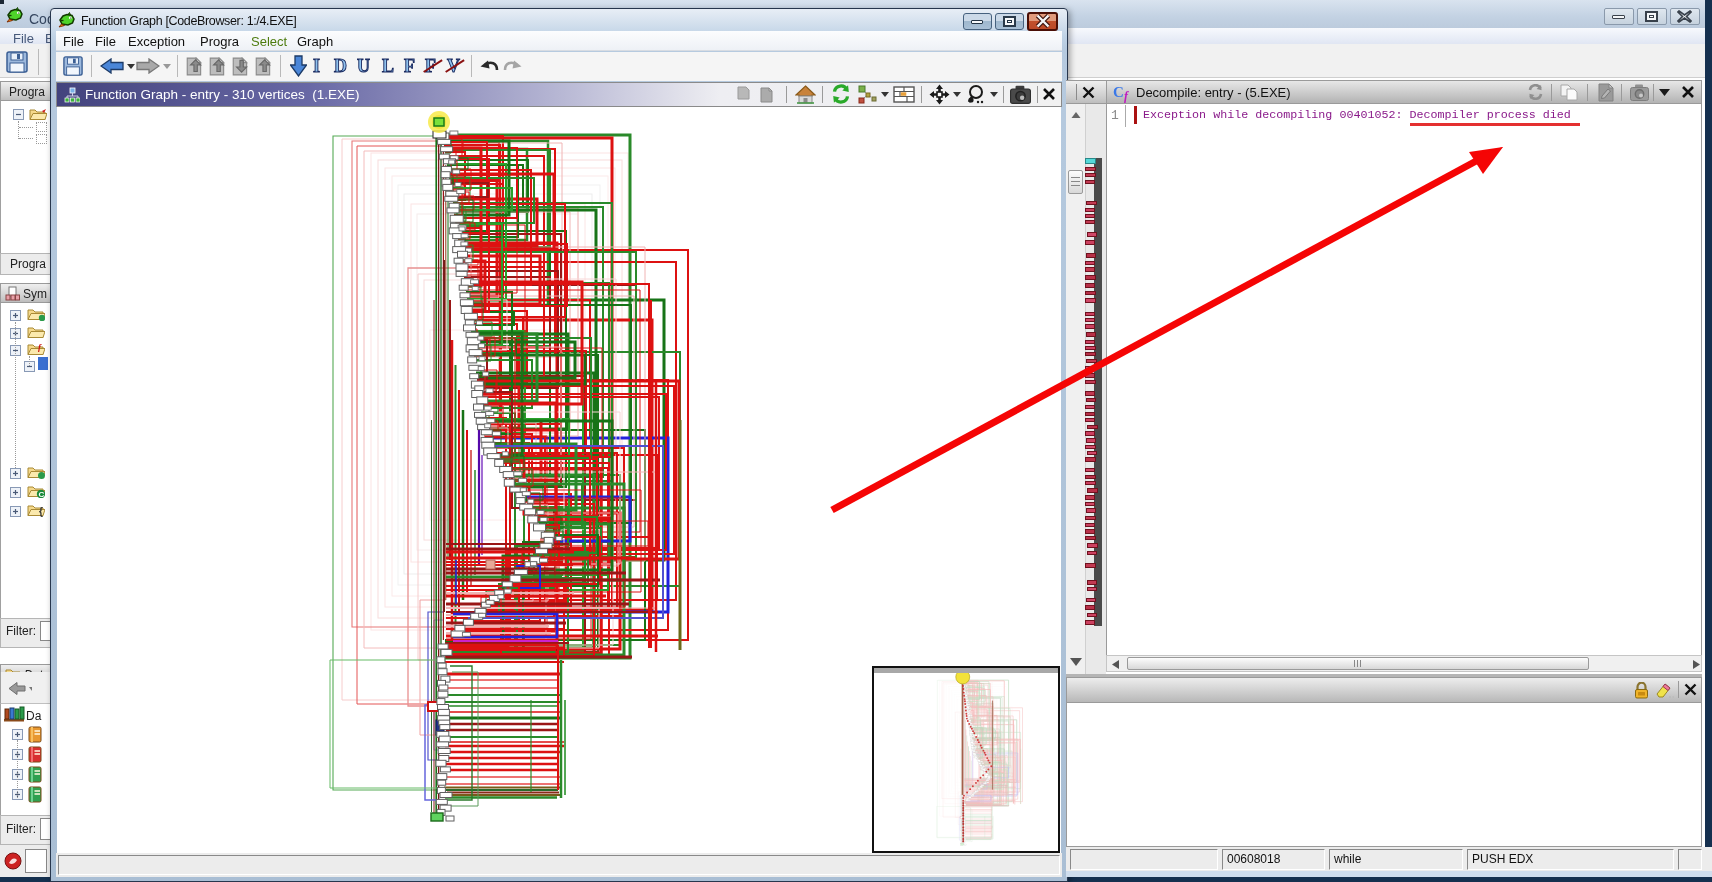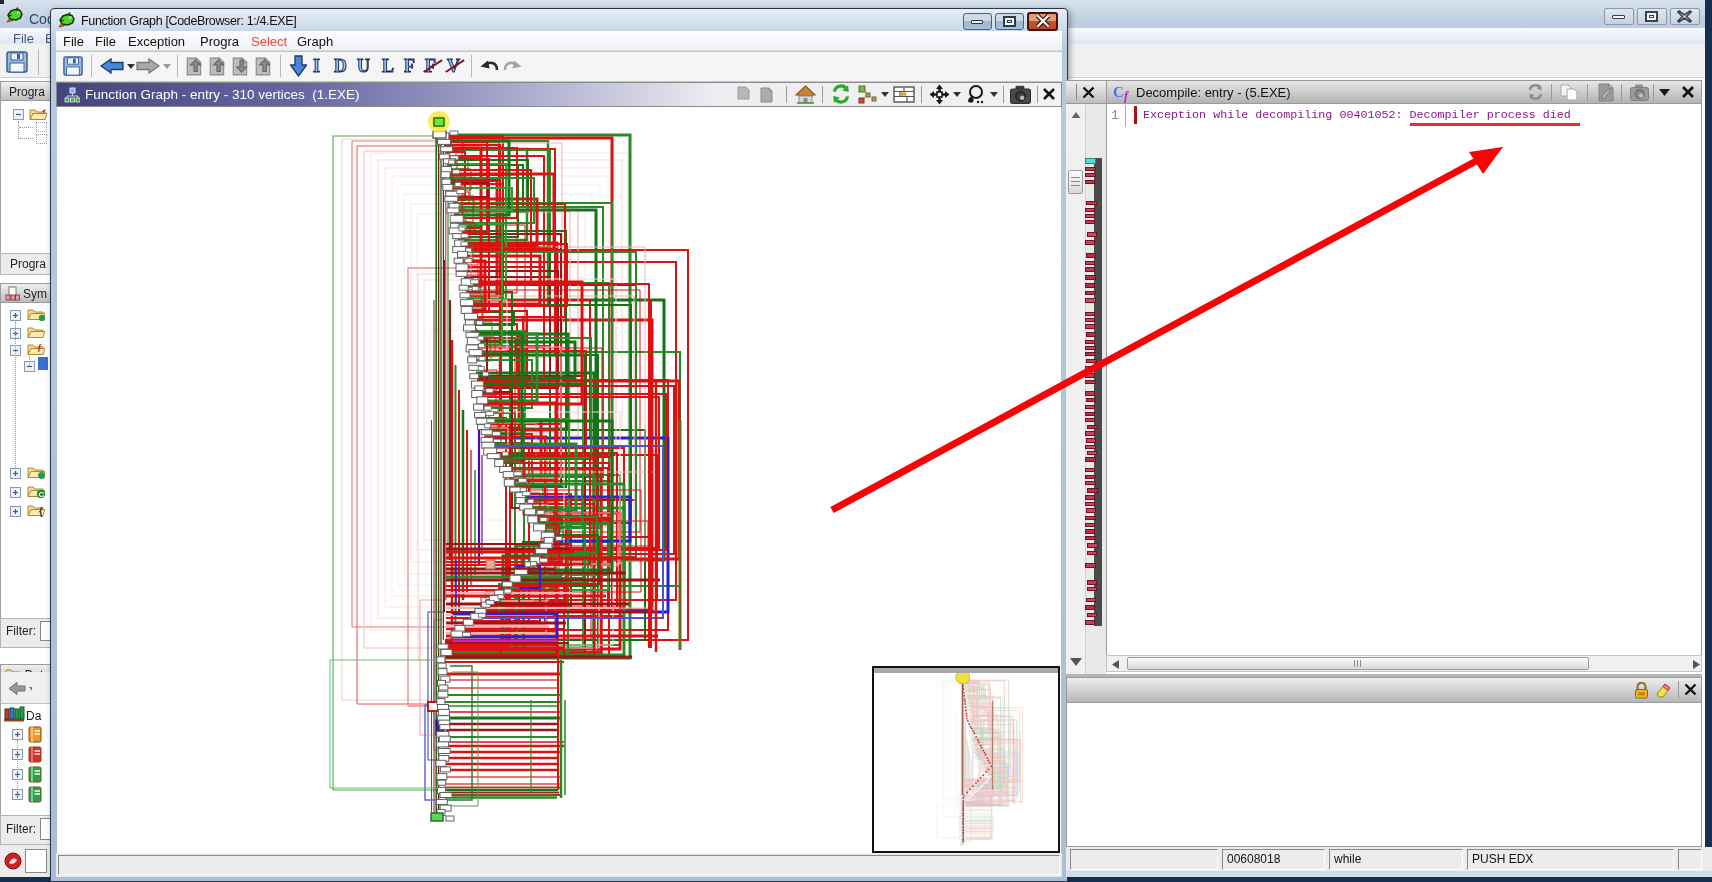--- a/index.html
+++ b/index.html
@@ -254,21 +254,21 @@
 <svg class="abs" style="left:1035px;top:14px" width="16" height="14" viewBox="0 0 16 14">
  <path d="M2.5 1.5 L13.5 12.5 M13.5 1.5 L2.5 12.5" stroke="#401812" stroke-width="4.6"></path>
  <path d="M2.5 1.5 L13.5 12.5 M13.5 1.5 L2.5 12.5" stroke="#f4f6f8" stroke-width="2.4"></path>
 </svg>
 
 <div class="abs" style="left:56px;top:31px;width:1006px;height:20px;background:linear-gradient(#fcfdfe,#eef1f6);border-bottom:1px solid #d8dce2;"></div>
 <div class="abs txt" style="left:63px;top:34px;font-size:13px;color:#101010;">File</div>
 <div class="abs txt" style="left:95px;top:34px;font-size:13px;color:#101010;">File</div>
 <div class="abs txt" style="left:128px;top:34px;font-size:13px;color:#101010;">Exception</div>
 <div class="abs txt" style="left:200px;top:34px;font-size:13px;color:#101010;">Progra</div>
-<div class="abs txt" style="left:251px;top:34px;font-size:13px;color:#ef4444;">Select</div>
+<div class="abs txt" style="left:251px;top:34px;font-size:13px;color:#4d7c0f;">Select</div>
 <div class="abs txt" style="left:297px;top:34px;font-size:13px;color:#101010;">Graph</div>
 
 <div class="abs" style="left:56px;top:52px;width:1006px;height:29px;background:#f5f5f5;"></div>
 <svg class="abs" style="left:63px;top:56px" width="20" height="20" viewBox="0 0 22 22">
  <rect x="1" y="1" width="20" height="20" rx="2" fill="#9db9dd" stroke="#3b5f94" stroke-width="1.5"></rect>
  <rect x="5" y="2" width="12" height="7" fill="#e8f0fa" stroke="#3b5f94"></rect>
  <rect x="4" y="12" width="14" height="9" fill="#f2f7fd" stroke="#3b5f94"></rect>
  <rect x="11" y="3" width="3" height="5" fill="#3b5f94"></rect>
 </svg>
 <div class="vsep" style="left:91px;top:55px;height:22px;"></div>

